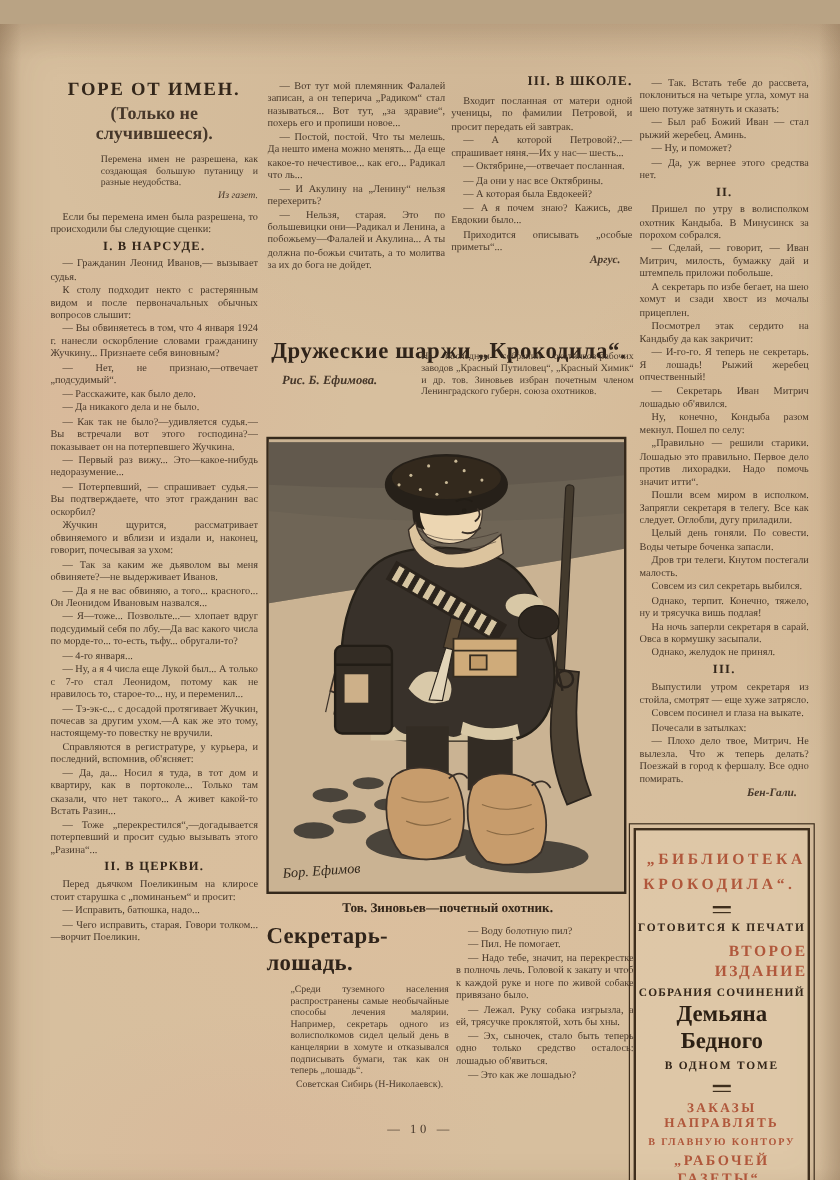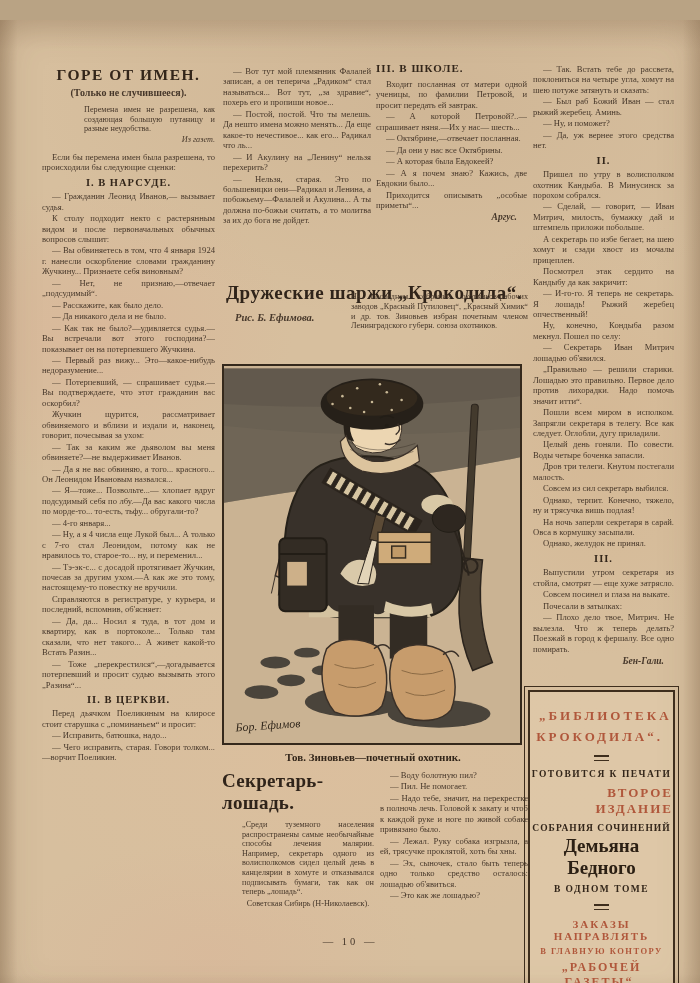--- a/index.html
+++ b/index.html
@@ -20,24 +20,24 @@
   .bodytext p.subhead{font-size:10.5px;font-weight:700;text-align:center;text-indent:0;
     margin:5px 0 3px;letter-spacing:1px;color:#33261a;}
   .sig{text-align:right;font-style:italic;font-weight:700;font-size:9.5px;padding-right:10px;margin-top:2px;}
   
   #col1{left:42px;top:46px;width:173px;height:862px;overflow:hidden;}
   #col2{left:223px;top:46px;width:148px;height:199px;overflow:hidden;}
   #col3{left:376px;top:42px;width:151px;height:206px;overflow:hidden;}
   #col4{left:533px;top:44px;width:141px;height:622px;overflow:hidden;}
   
   .a1-title{font-size:15.5px;font-weight:700;letter-spacing:1.5px;text-align:center;margin:0 0 3px;color:#33261a;}
-  .a1-sub{text-align:center;font-weight:700;font-size:10px;margin:0 0 7px;}
+  .a1-sub{text-align:center;font-weight:700;font-size:15px;margin:0 0 7px;}
   .epi{margin:0 0 7px 42px;font-size:8.2px;line-height:9.7px;text-align:justify;}
   .epi-src{text-align:right;font-style:italic;font-size:8.2px;margin-top:1px;}
-  .h-school{text-align:left;font-size:11px;font-weight:700;letter-spacing:1px;margin:0 0 5px;color:#33261a;}
+  .h-school{text-align:right;font-size:11px;font-weight:700;letter-spacing:1px;margin:0 0 5px;color:#33261a;}
   
   #headline{left:220px;top:246px;width:308px;text-align:center;font-size:19px;font-weight:700;
     letter-spacing:.5px;color:#30241a;}
   #credit{left:235px;top:292px;width:115px;font-style:italic;font-weight:700;font-size:10.5px;}
   #note{left:351px;top:264px;width:177px;font-size:8.2px;line-height:9.7px;text-align:justify;}
   #cartoon{left:222px;top:344px;width:300px;height:381px;}
   #cartoon svg{display:block;border:2px solid #35291c;background:#cab393;}
   #caption{left:222px;top:731px;width:302px;text-align:center;font-weight:700;font-size:11px;color:#33261a;}
   
   #horse{left:222px;top:750px;width:156px;overflow:hidden;height:158px;}
@@ -131,22 +131,22 @@
         <p>— Так. Встать тебе до рассвета, поклониться на четыре угла, хомут на шею потуже затянуть и сказать:</p>
         <p>— Был раб Божий Иван — стал рыжий жеребец. Аминь.</p>
         <p>— Ну, и поможет?</p>
         <p>— Да, уж вернее этого средства нет.</p>
         <p class="subhead">II.</p>
         <p>Пришел по утру в волисполком охотник Кандыба. В Минусинск за порохом собрался.</p>
         <p>— Сделай, — говорит, — Иван Митрич, милость, бумажку дай и штемпель приложи побольше.</p>
         <p>А секретарь по избе бегает, на шею хомут и сзади хвост из мочалы прицеплен.</p>
         <p>Посмотрел этак сердито на Кандыбу да как закричит:</p>
         <p>— И-го-го. Я теперь не секретарь. Я лошадь! Рыжий жеребец опчественный!</p>
+        <p>— Секретарь Иван Митрич лошадью об'явился.</p>
         <p>Ну, конечно, Кондыба разом мекнул. Пошел по селу:</p>
-        <p>— Секретарь Иван Митрич лошадью об'явился.</p>
         <p>„Правильно — решили старики. Лошадью это правильно. Первое дело против лихорадки. Надо помочь значит итти“.</p>
         <p>Пошли всем миром в исполком. Запрягли секретаря в телегу. Все как следует. Оглобли, дугу приладили.</p>
         <p>Целый день гоняли. По совести. Воды четыре боченка запасли.</p>
         <p>Дров три телеги. Кнутом постегали малость.</p>
         <p>Совсем из сил секретарь выбился.</p>
         <p>Однако, терпит. Конечно, тяжело, ну и трясучка вишь подлая!</p>
         <p>На ночь заперли секретаря в сарай. Овса в кормушку засыпали.</p>
         <p>Однако, желудок не принял.</p>
         <p class="subhead">III.</p>
         <p>Выпустили утром секретаря из стойла, смотрят — еще хуже затрясло.</p>

